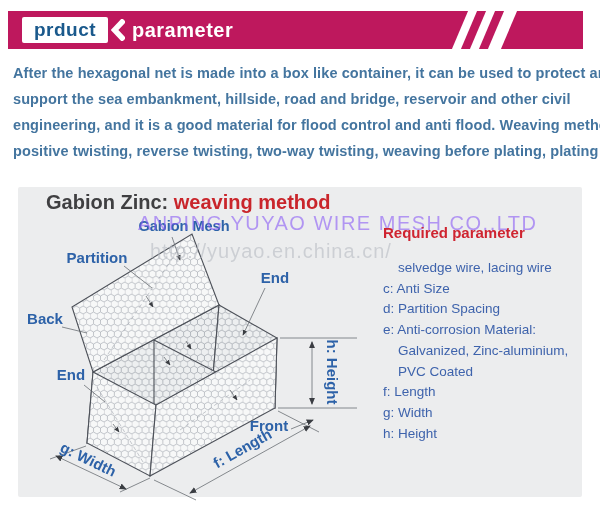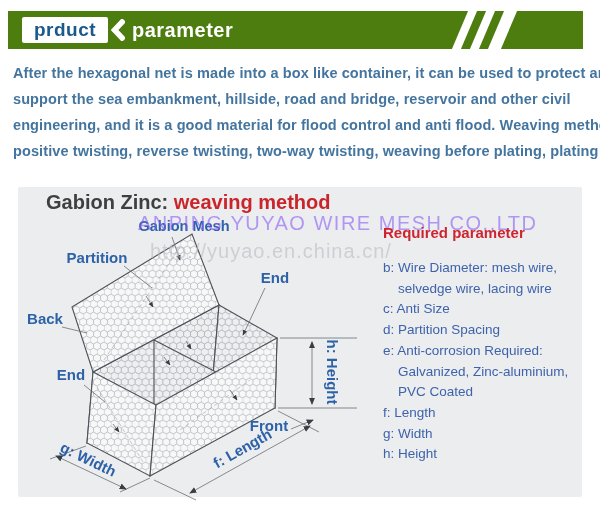--- a/index.html
+++ b/index.html
@@ -1,20 +1,20 @@
 <!DOCTYPE html>
 <html><head>
 <meta charset="utf-8">
 <style>
   html,body{margin:0;padding:0;background:#fff;}
   #root{position:relative;width:600px;height:511px;background:#ffffff;overflow:hidden;
         font-family:"Liberation Sans",sans-serif;}
 
   
-  .banner{position:absolute;left:8px;top:11px;width:575px;height:38px;background:#4d7c0f;}
+  .banner{position:absolute;left:8px;top:11px;width:575px;height:38px;background:#be185d;}
   .tag{position:absolute;left:14px;top:6px;width:86px;height:26px;background:#ffffff;border-radius:2px;
        display:flex;align-items:center;justify-content:center;
        font-weight:bold;font-size:19px;color:#1a598c;letter-spacing:.5px;}
   .tag-chevron{position:absolute;left:103px;top:8px;width:14px;height:22px;}
   .banner-title{position:absolute;left:124px;top:0;height:38px;line-height:38px;
        color:#ffffff;font-weight:bold;font-size:20px;letter-spacing:.5px;}
   .stripe{position:absolute;top:0;height:38px;background:#ffffff;transform:skewX(-23deg);}
   .s1{left:452px;width:9px;} .s2{left:470px;width:9px;} .s3{left:488px;width:13px;}
 
   
@@ -143,25 +143,24 @@
 
     <text class="lbl" x="269" y="431" text-anchor="middle">Front</text>
     <path class="thin" d="M291,429 L313,420" marker-end="url(#arrB)"></path>
   </svg>
 
   <div class="wm1">ANPING YUYAO WIRE MESH CO.,LTD</div>
   <div class="wm2">http://yuyao.en.china.cn/</div>
 
   <div class="req">
     <div class="req-title">Required parameter</div>
-    <div class="req-item">b: Wire Diameter: mesh wire,</div>
     <div class="req-item ind">selvedge wire, lacing wire</div>
     <div class="req-item">c: Anti Size</div>
     <div class="req-item">d: Partition Spacing</div>
-    <div class="req-item">e: Anti-corrosion Required:</div>
+    <div class="req-item">e: Anti-corrosion Material:</div>
     <div class="req-item ind">Galvanized, Zinc-aluminium,</div>
     <div class="req-item ind">PVC Coated</div>
     <div class="req-item">f: Length</div>
     <div class="req-item">g: Width</div>
     <div class="req-item">h: Height</div>
   </div>
 
 </div>
 
 </body></html>

